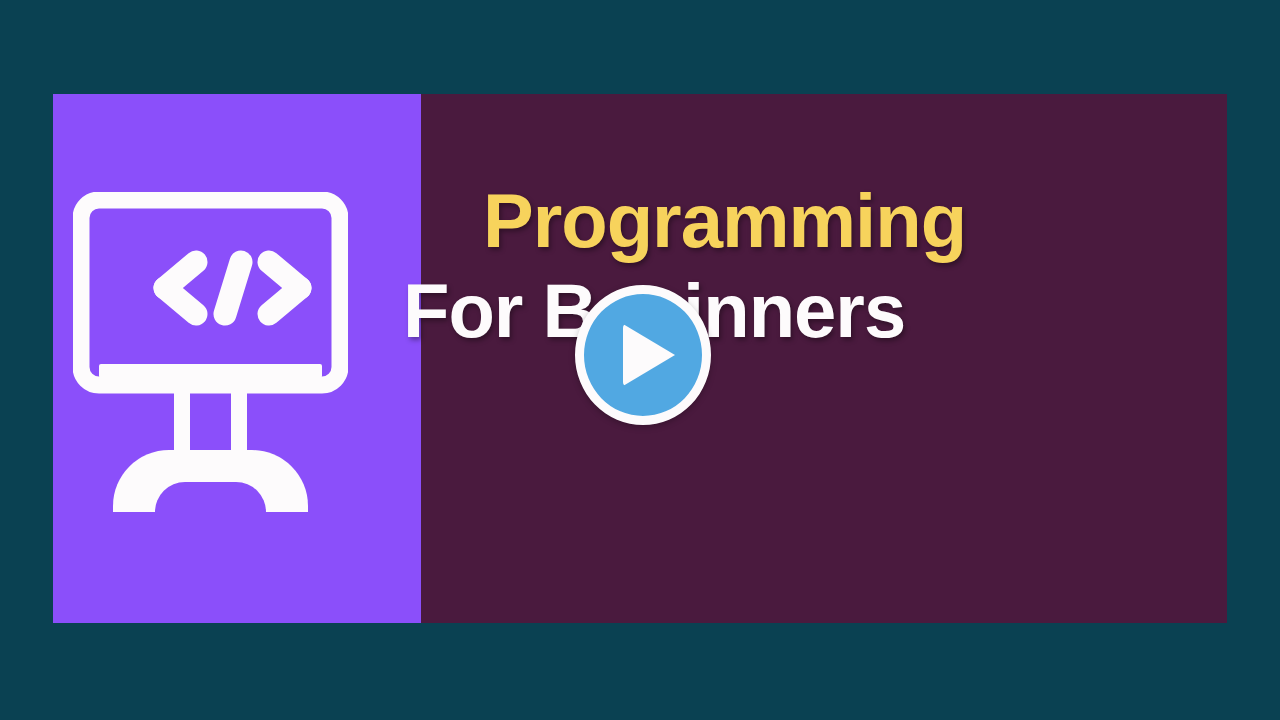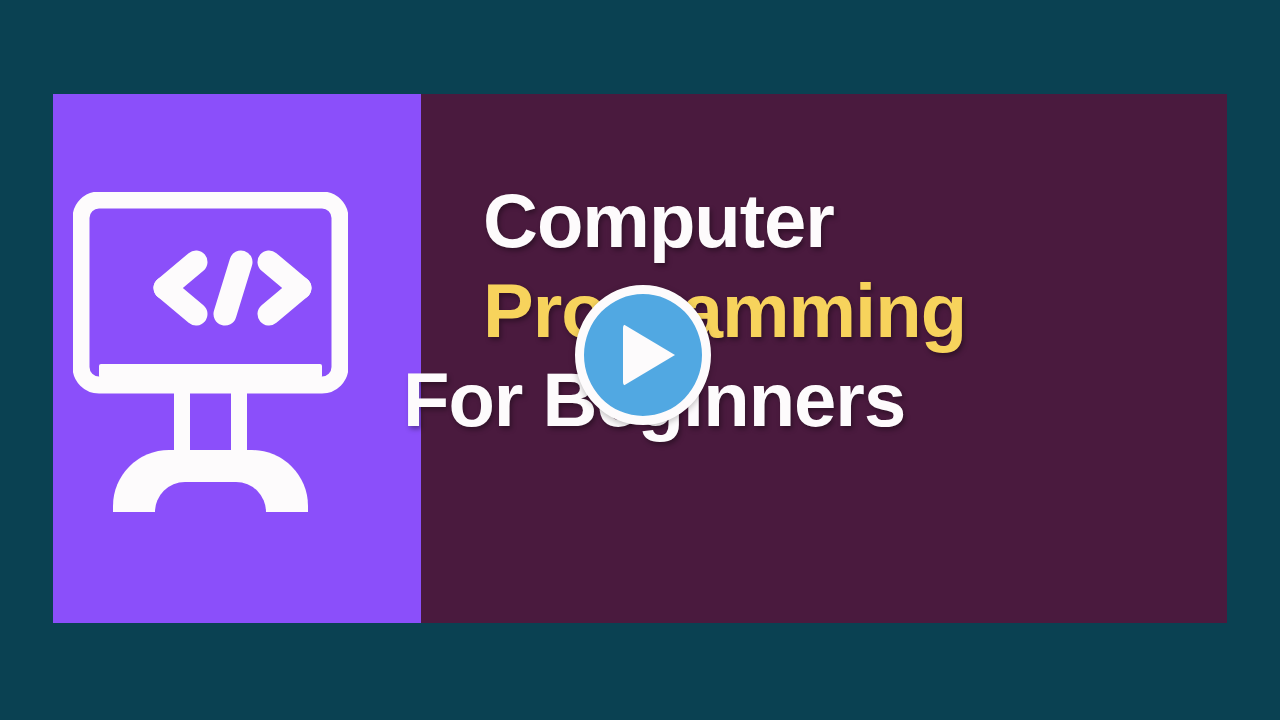--- a/index.html
+++ b/index.html
@@ -119,21 +119,20 @@
           <path d="M152 122 L168 70" stroke="#fdfbfc" stroke-width="23" stroke-linecap="round" fill="none"></path>
 
           <path d="M196 70 L227 96" stroke="#fdfbfc" stroke-width="23" stroke-linecap="round" fill="none"></path>
           <path d="M227 96 L196 122" stroke="#fdfbfc" stroke-width="23" stroke-linecap="round" fill="none"></path>
         </svg>
       </div>
     </div>
 
     <div id="title-panel" style="background: rgb(74, 26, 62);">
       <div id="title-block">
-        <div class="title-line" id="line-1" style="color: rgb(253, 251, 252);">Computer</div>
         <div class="title-line" id="line-2" style="color: rgb(247, 211, 92);">Programming</div>
         <div class="title-line" id="line-3" style="color: rgb(253, 251, 252);">For Beginners</div>
       </div>
     </div>
 
   </div>
 
   <div id="play-button" aria-label="Play" style="background: rgb(81, 168, 226); border-color: rgb(253, 251, 252);">
     <div id="play-triangle" style="border-left-color: rgb(253, 251, 252);"></div>
   </div>

